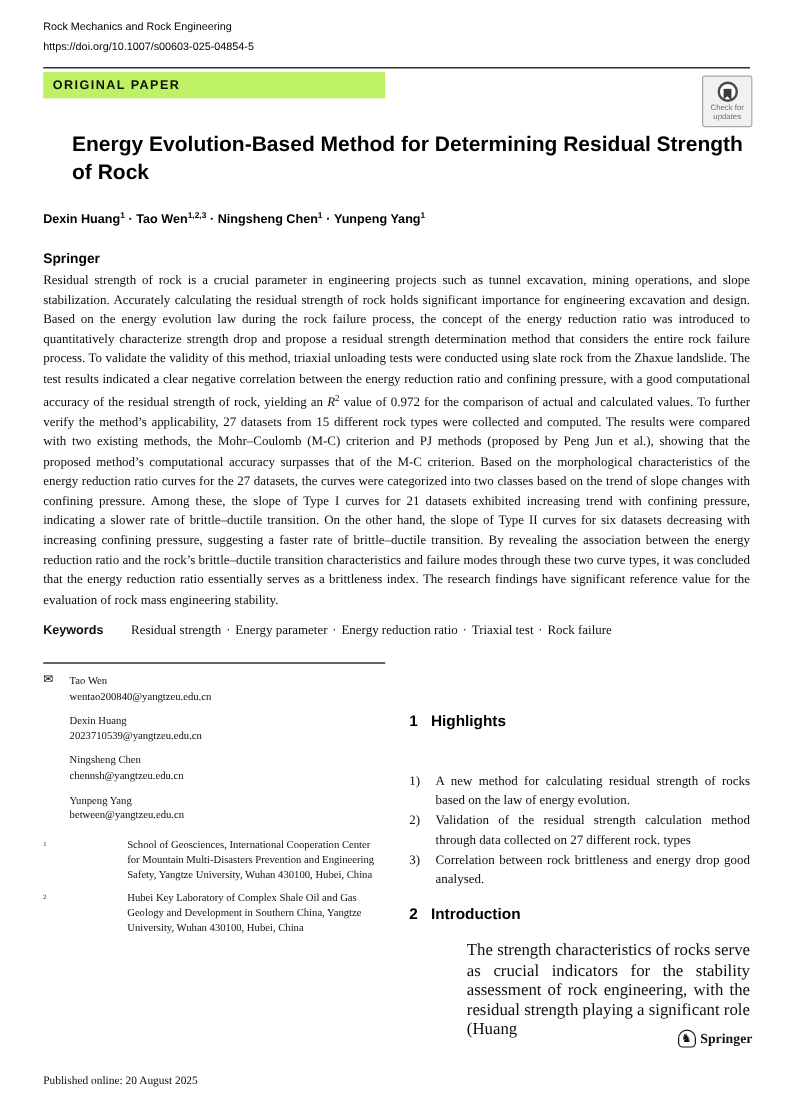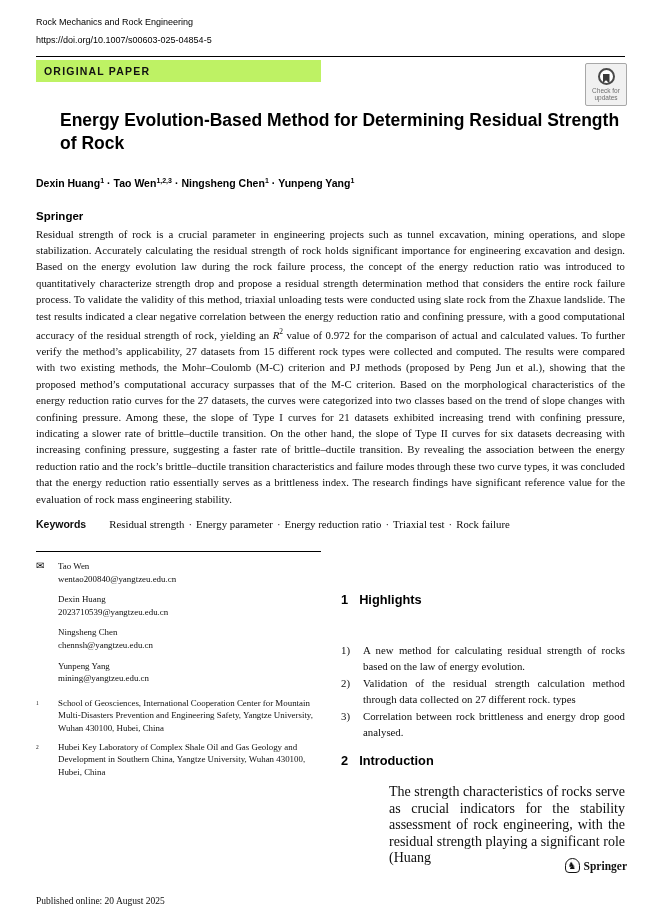--- a/index.html
+++ b/index.html
@@ -78,21 +78,21 @@
   
   .foot-divider { border: none; border-top: 1.2px solid #000; width: 285px; margin: 21px 0 8px 0; }
   .columns { display: flex; gap: 20px; }
   .col-left { width: 285px; flex: none; font-size: 8.9px; line-height: 12.6px; }
   .col-right { width: 284px; flex: none; }
 
   .corr-entry { display: flex; margin-bottom: 8px; }
   .corr-icon-cell { width: 22px; flex: none; font-size: 10px; line-height: 12px; color: #000; }
   .corr-name { display: block; }
   .corr-email { display: block; color: #0d0d0d; text-decoration: none; }
-  .affil-entry { display: flex; margin-bottom: 6px; }
+  .affil-entry { display: flex; margin-bottom: 6px; gap: 48px; }
   .affil-num { width: 22px; flex: none; font-size: 6.5px; vertical-align: top; padding-top: 0px; }
   .affil-text { flex: 1; }
 
   .section-heading { font-family: "Liberation Sans", sans-serif; font-weight: bold; font-size: 12.8px; color: #000; margin-top: 32px; }
   .section-heading .sec-num { margin-right: 11px; }
   .highlights-list { margin-top: 35px; }
   .hl-item { display: flex; font-size: 10.8px; line-height: 16.4px; color: #0d0d0d; }
   .hl-num { width: 22px; flex: none; }
   .hl-text { flex: 1; text-align: justify; }
   .intro-heading { margin-top: 13px; }
@@ -171,21 +171,21 @@
           <span class="corr-icon-cell"></span>
           <span>
             <span class="corr-name">Ningsheng Chen</span>
             <a href="#" class="corr-email">chennsh@yangtzeu.edu.cn</a>
           </span>
         </div>
         <div class="corr-entry" style="margin-bottom:12px;">
           <span class="corr-icon-cell"></span>
           <span>
             <span class="corr-name">Yunpeng Yang</span>
-            <a href="#" class="corr-email">mining@yangtzeu.edu.cn</a>
+            <a href="#" class="corr-email">between@yangtzeu.edu.cn</a>
           </span>
         </div>
 
         <div class="affil-entry">
           <span class="affil-num"><sup>1</sup></span>
           <span class="affil-text">School of Geosciences, International Cooperation Center for Mountain Multi-Disasters Prevention and Engineering Safety, Yangtze University, Wuhan 430100, Hubei, China</span>
         </div>
         <div class="affil-entry">
           <span class="affil-num"><sup>2</sup></span>
           <span class="affil-text">Hubei Key Laboratory of Complex Shale Oil and Gas Geology and Development in Southern China, Yangtze University, Wuhan 430100, Hubei, China</span>

